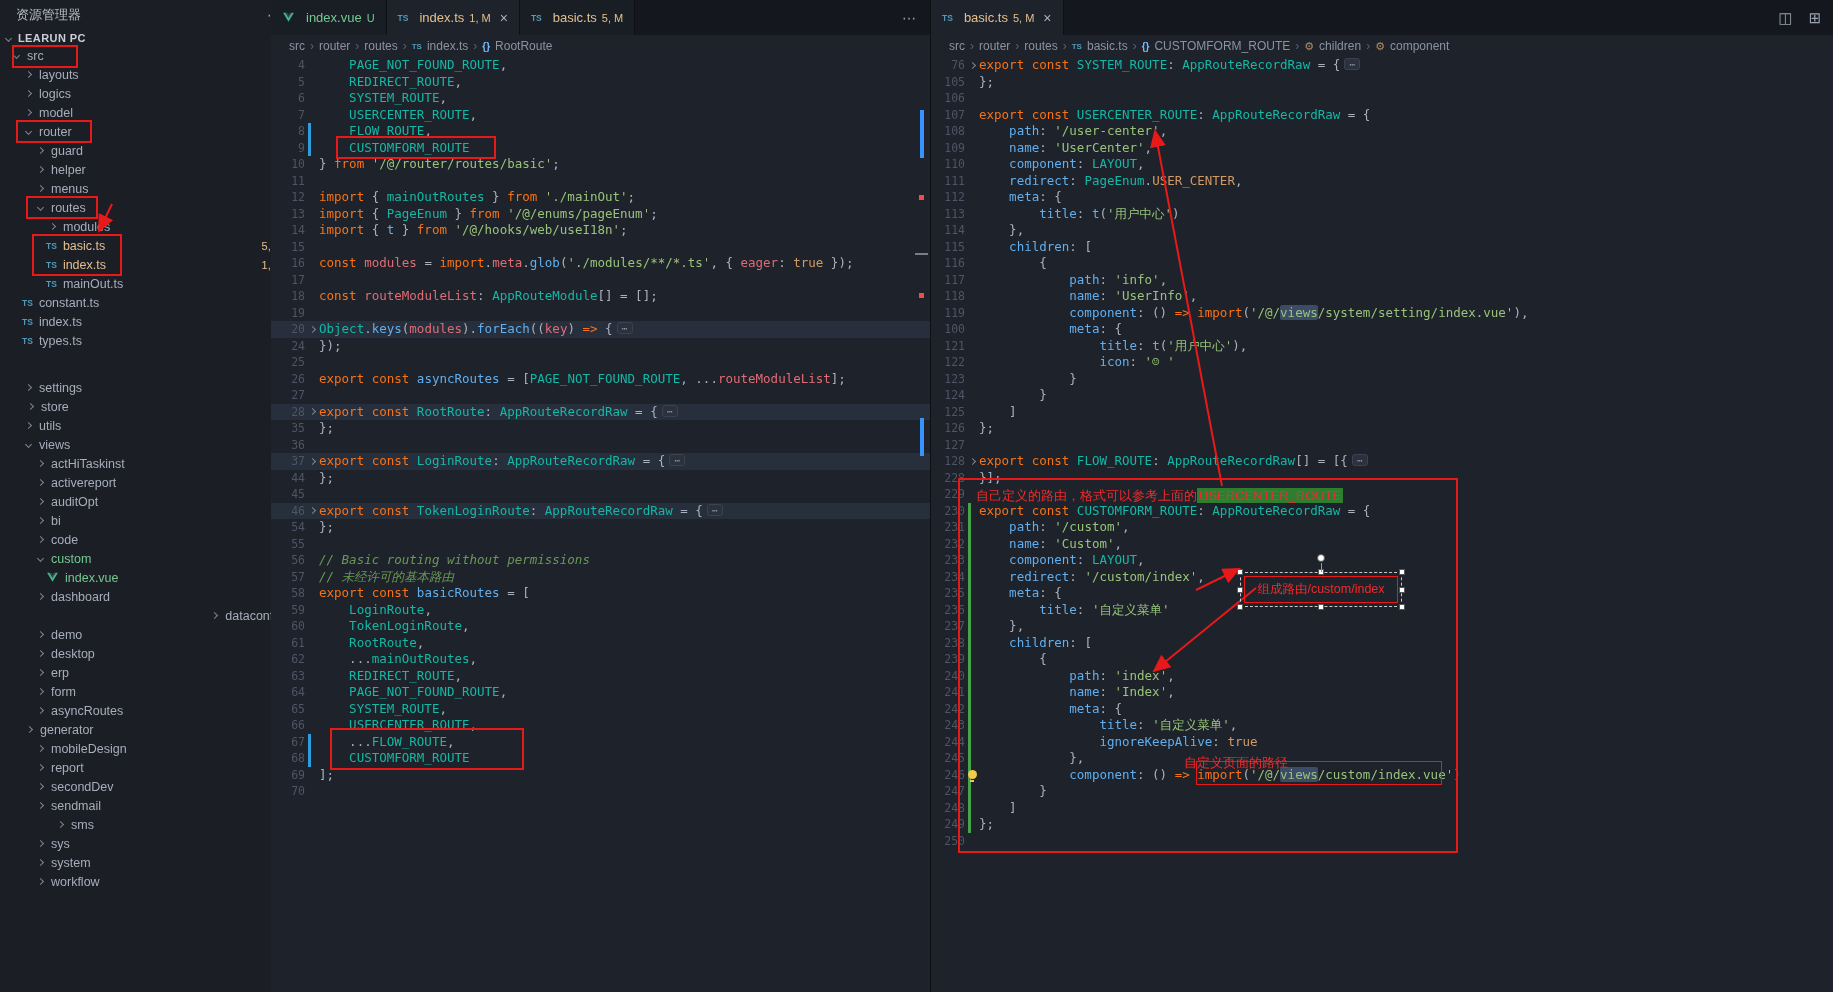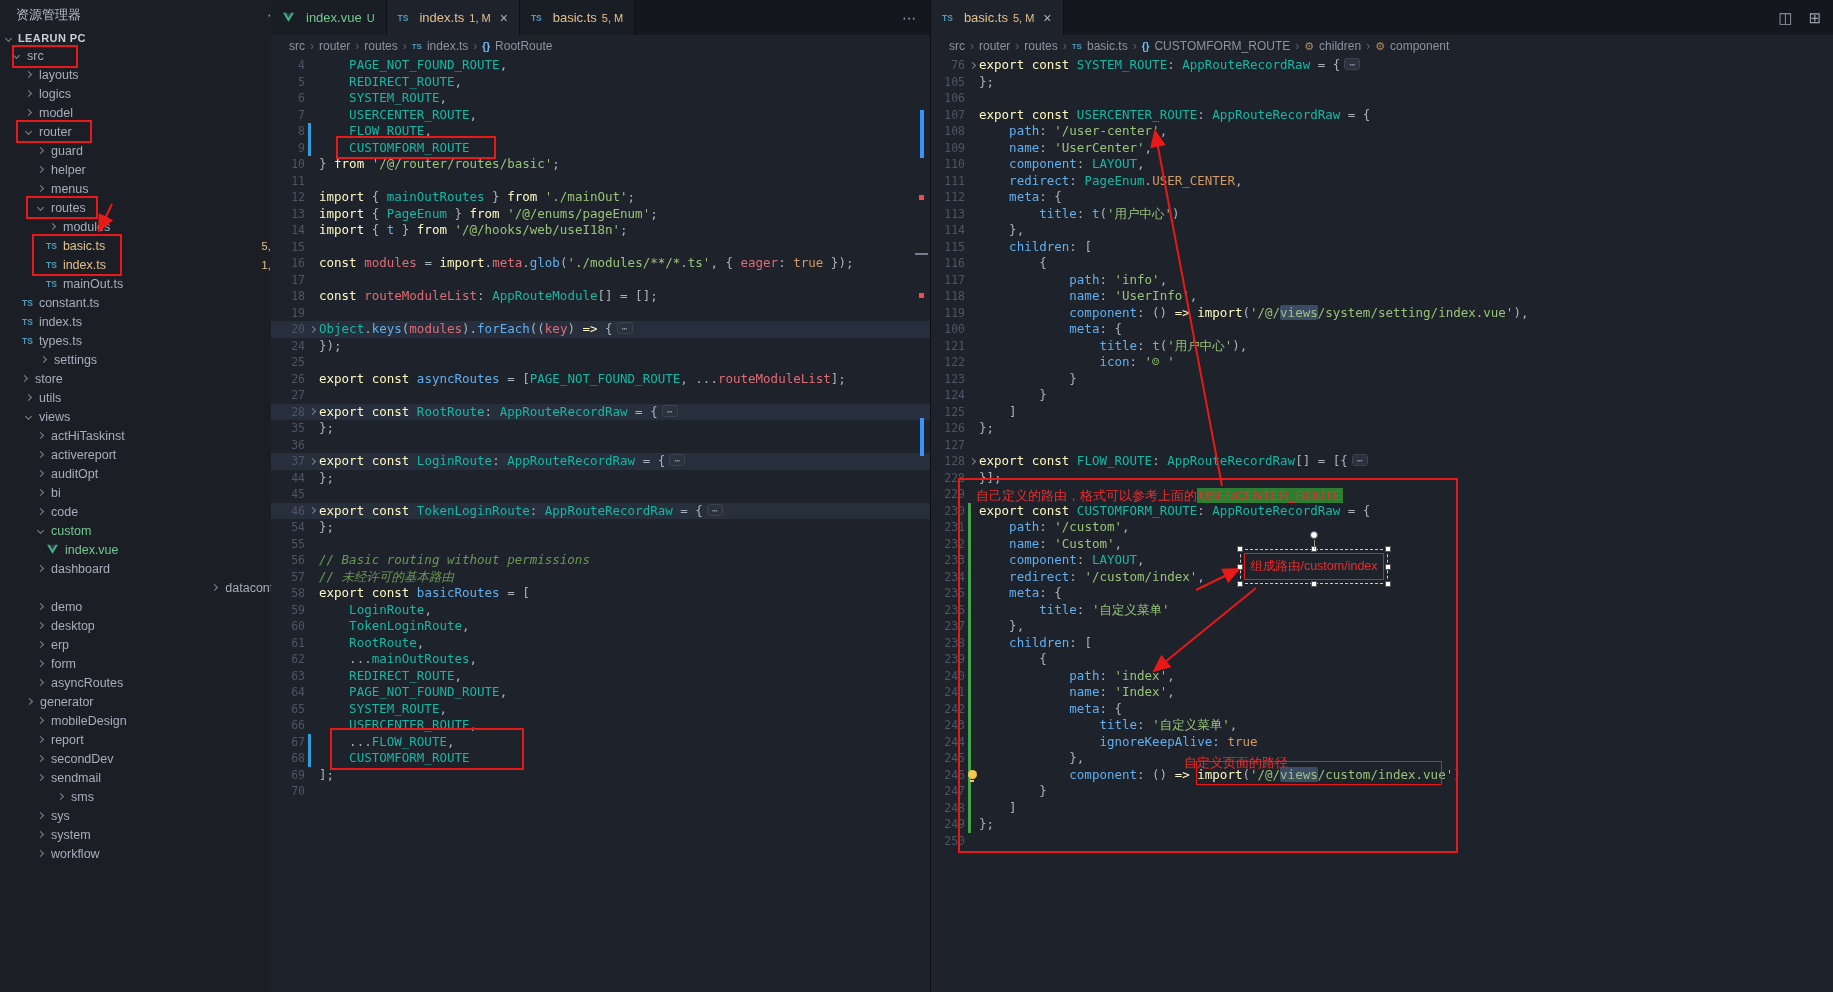--- a/index.html
+++ b/index.html
@@ -57,21 +57,21 @@
   .fmargin{width:14px;flex:none;display:flex;align-items:center;justify-content:center}
   .ctext{flex:1;white-space:pre}
   .gbar{position:absolute;left:37px;top:0;bottom:0;width:3px}
   .g-m{background:#2f9ddb}
   .g-a{background:#45a34a}
   .bulb{position:relative;width:9px;height:9px;border-radius:50%;background:#f2c94c;display:inline-block}
   .bulb::after{content:"";position:absolute;left:2.5px;bottom:-3px;width:4px;height:2.5px;background:#f2c94c}
 
   
   .t-p{color:#abb2bf}
-  .t-k{color:#fef9c3}
+  .t-k{color:#f97316}
   .t-n{color:#14b8a6}
   .t-b{color:#61afef}
   .t-s{color:#98c379}
   .t-o{color:#d19a66}
   .t-r{color:#e06c75}
   .t-c{color:#6a9955;font-style:italic}
   .t-h{color:#98c379;background:#3d4c66;border-radius:2px}
   .t-f{display:inline-block;color:#9198a6;background:#2b313d;border:1px solid #3c4350;border-radius:3px;padding:0 4px;margin-left:4px;font-size:10px;height:12px;line-height:11px;vertical-align:1px}
 
   
@@ -186,27 +186,27 @@
         <span class="tlabel">constant.ts</span>
       </div>
       <div class="trow" style="padding-left: 22px;">
         <span class="tsicon">TS</span>
         <span class="tlabel">index.ts</span>
       </div>
       <div class="trow" style="padding-left: 22px;">
         <span class="tsicon">TS</span>
         <span class="tlabel">types.ts</span>
       </div>
-      <div class="trow" style="padding-left: 37px;">
+      <div class="trow" style="padding-left: 22px; margin-top: 28px;">
         <span class="chevwrap">
           <span class="chev"></span>
         </span>
         <span class="tlabel">settings</span>
       </div>
-      <div class="trow" style="padding-left: 18px;">
+      <div class="trow" style="padding-left: 24px;">
         <span class="chevwrap">
           <span class="chev"></span>
         </span>
         <span class="tlabel">store</span>
       </div>
       <div class="trow" style="padding-left: 22px;">
         <span class="chevwrap">
           <span class="chev"></span>
         </span>
         <span class="tlabel">utils</span>
@@ -567,21 +567,21 @@
     </defs>
     <line x1="112" y1="204" x2="99" y2="231" stroke="#e81919" stroke-width="2" marker-end="url(#ah)"></line>
     <line x1="1222" y1="486" x2="1155" y2="131" stroke="#e81919" stroke-width="2" marker-end="url(#ah)"></line>
     <line x1="1196" y1="590" x2="1239" y2="569" stroke="#e81919" stroke-width="2" marker-end="url(#ah)"></line>
     <line x1="1256" y1="588" x2="1154" y2="671" stroke="#e81919" stroke-width="2" marker-end="url(#ah)"></line>
   </svg>
 
   <div class="note" style="left:976px;top:487px">
     <span>自己定义的路由，格式可以参考上面的</span><span class="notehl">USERCENTER_ROUTE</span>
   </div>
-  <div class="dashbox" style="left:1244px;top:553px;width:140px;height:27px">
+  <div class="dashbox" style="left:1244px;top:576px;width:154px;height:27px">
     <span>组成路由/custom/index</span>
     <span class="hdl tl"></span>
     <span class="hdl tc"></span>
     <span class="hdl tr"></span>
     <span class="hdl ml"></span>
     <span class="hdl mr"></span>
     <span class="hdl bl"></span>
     <span class="hdl bc"></span>
     <span class="hdl br"></span>
     <span class="stem"></span>

